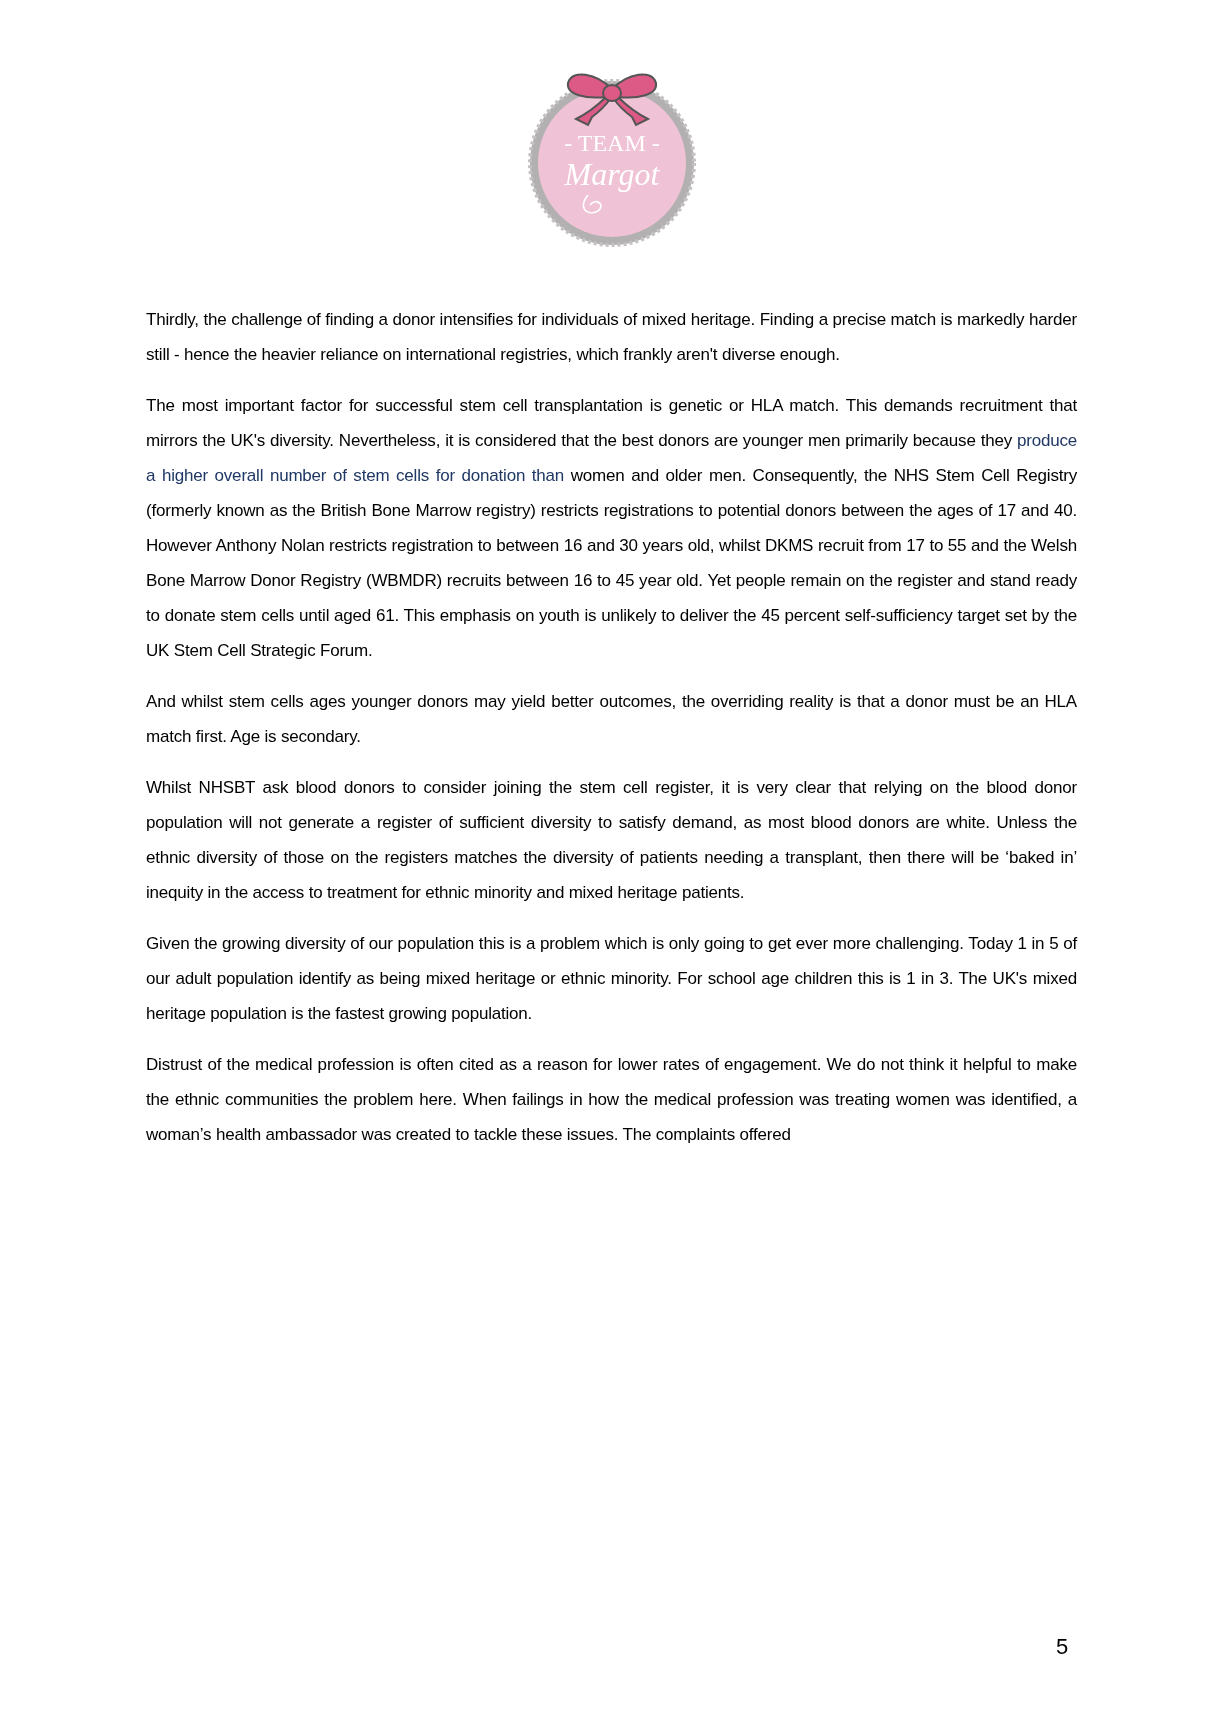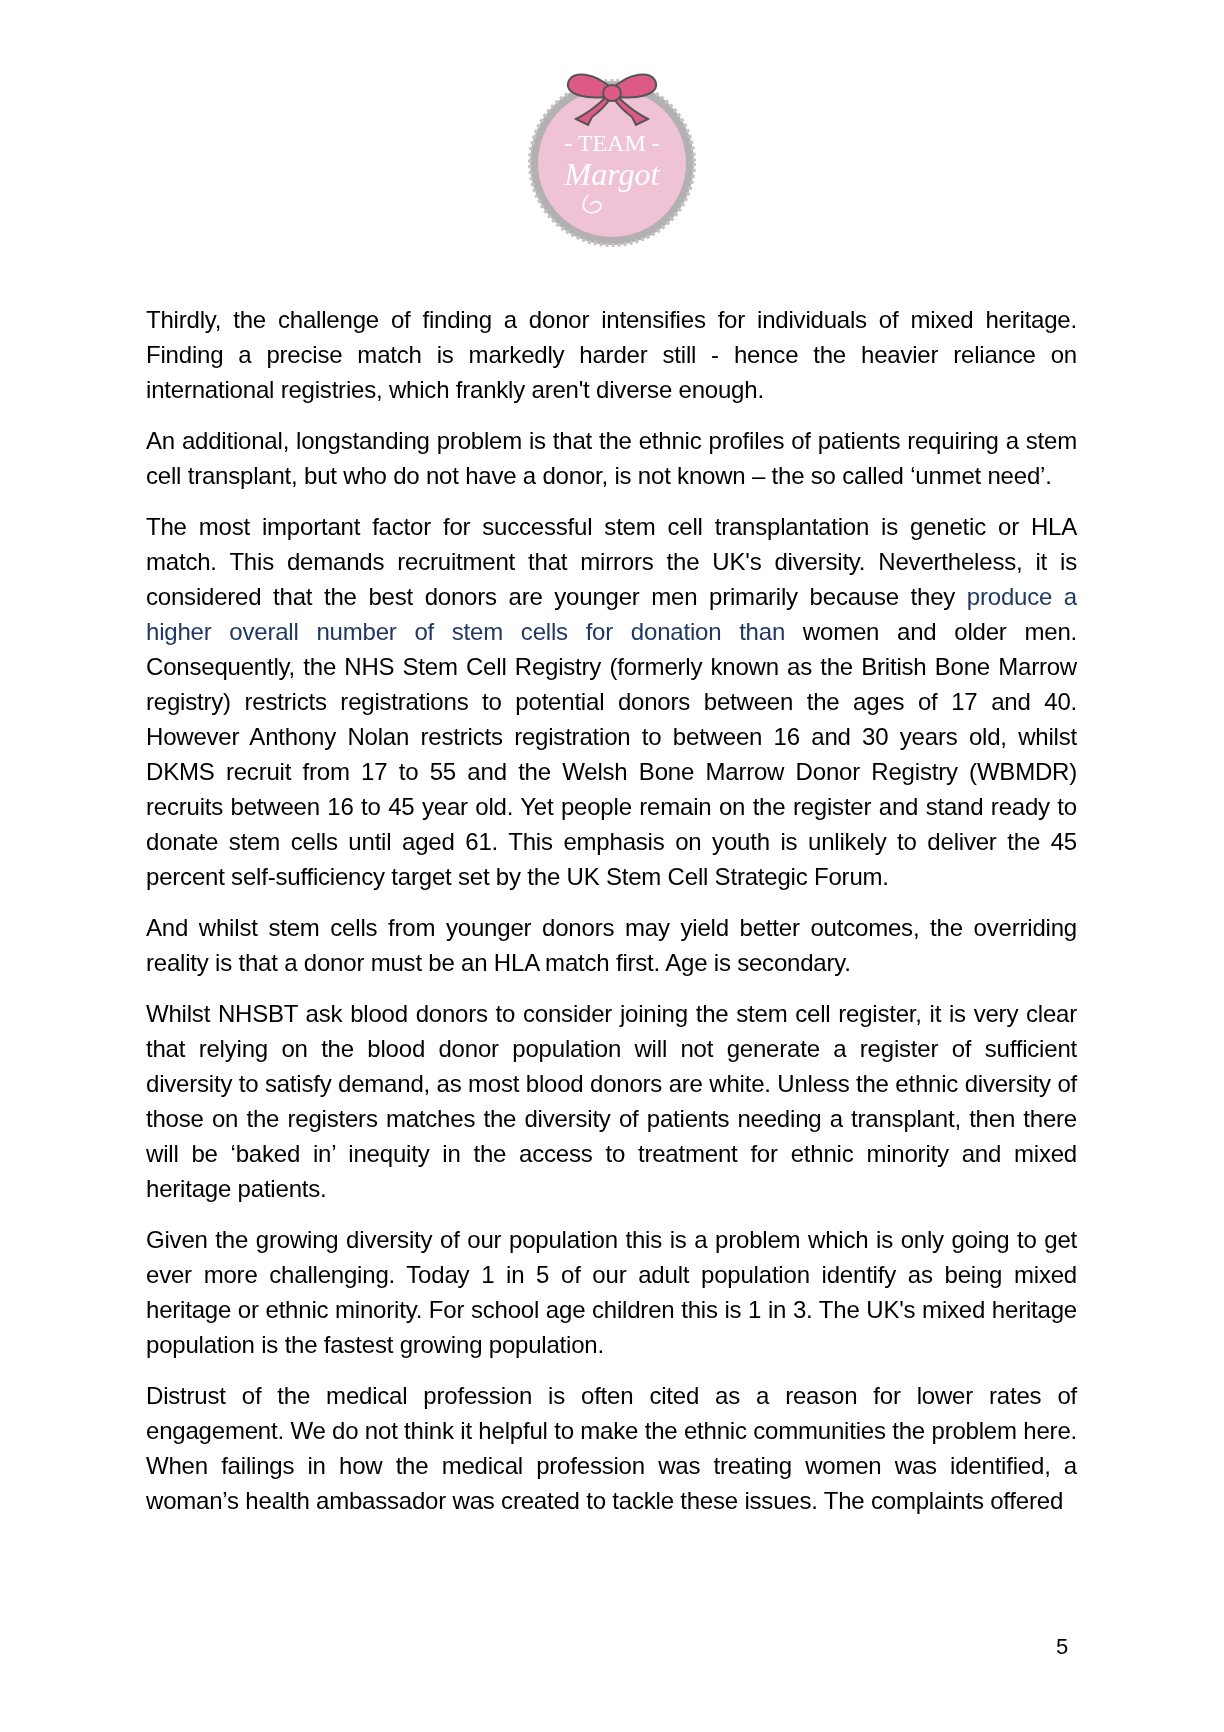--- a/index.html
+++ b/index.html
@@ -1,20 +1,20 @@
 <!DOCTYPE html>
 <html><head>
   <meta charset="utf-8">
   <style>
     html, body { margin: 0; padding: 0; background: #ffffff; }
     body { width: 1224px; height: 1732px; position: relative; overflow: hidden;
       font-family: "Liberation Sans", sans-serif; color: #000; }
     .logo { position: absolute; left: 526px; top: 67px; width: 172px; height: 180px; }
     .content { position: absolute; left: 146px; top: 302px; width: 931px; }
-    .para { margin: 0 0 16px 0; font-size: 24px; line-height: 35px; text-align: justify;
+    .para { margin: 0 0 16px 0; font-size: 17px; line-height: 35px; text-align: justify;
       font-family: "Liberation Sans Narrow", "Liberation Sans", sans-serif; letter-spacing: -0.2px;
       font-stretch: condensed; }
     .para .link { color: #1f3864; }
     .page-number { position: absolute; left: 1056px; top: 1634px; font-size: 22px; }
   </style>
 </head>
 <body>
 
 <div class="logo">
   <svg width="172" height="180" viewBox="0 0 172 180">
@@ -29,21 +29,20 @@
       <ellipse cx="86" cy="26" rx="9" ry="8" fill="#dd5a87" stroke="#555" stroke-width="2"></ellipse>
     </g>
     <text x="86" y="84" text-anchor="middle" font-family="Liberation Serif, serif" font-size="24" fill="#ffffff">- TEAM -</text>
     <text x="86" y="118" text-anchor="middle" font-family="Liberation Serif, serif" font-style="italic" font-size="32" fill="#ffffff">Margot</text>
     <path d="M62 128 C52 140, 60 150, 72 144 C80 138, 70 130, 64 138" fill="none" stroke="#fff" stroke-width="1.6"></path>
   </svg>
 </div>
 
 <div class="content">
   <p class="para">Thirdly, the challenge of finding a donor intensifies for individuals of mixed heritage. Finding a precise match is markedly harder still - hence the heavier reliance on international registries, which frankly aren't diverse enough.</p>
-  <p class="para">An additional, longstanding problem is that the ethnic profiles of patients requiring a stem cell transplant, but who do not have a donor, is not known – the so called ‘unmet need’.</p>
   <p class="para"><span>The most important factor for successful stem cell transplantation is genetic or HLA match. This demands recruitment that mirrors the UK's diversity. Nevertheless, it is considered that the best donors are younger men primarily because they </span><span class="link">produce a higher overall number of stem cells for donation than</span><span> women and older men. Consequently, the NHS Stem Cell Registry (formerly known as the British Bone Marrow registry) restricts registrations to potential donors between the ages of 17 and 40. However Anthony Nolan restricts registration to between 16 and 30 years old, whilst DKMS recruit from 17 to 55 and the Welsh Bone Marrow Donor Registry (WBMDR) recruits between 16 to 45 year old. Yet people remain on the register and stand ready to donate stem cells until aged 61. This emphasis on youth is unlikely to deliver the 45 percent self-sufficiency target set by the UK Stem Cell Strategic Forum.</span></p>
-  <p class="para">And whilst stem cells from younger donors may yield better outcomes, the overriding reality is that a donor must be an HLA match first. Age is secondary.</p>
+  <p class="para">And whilst stem cells ages younger donors may yield better outcomes, the overriding reality is that a donor must be an HLA match first. Age is secondary.</p>
   <p class="para">Whilst NHSBT ask blood donors to consider joining the stem cell register, it is very clear that relying on the blood donor population will not generate a register of sufficient diversity to satisfy demand, as most blood donors are white. Unless the ethnic diversity of those on the registers matches the diversity of patients needing a transplant, then there will be ‘baked in’ inequity in the access to treatment for ethnic minority and mixed heritage patients.</p>
   <p class="para">Given the growing diversity of our population this is a problem which is only going to get ever more challenging.  Today 1 in 5 of our adult population identify as being mixed heritage or ethnic minority.  For school age children this is 1 in 3. The UK's mixed heritage population is the fastest growing population.</p>
   <p class="para">Distrust of the medical profession is often cited as a reason for lower rates of engagement.  We do not think it helpful to make the ethnic communities the problem here.  When failings in how the medical profession was treating women was identified, a woman’s health ambassador was created to tackle these issues.  The complaints offered</p>
 </div>
 
 <div class="page-number">5</div>
 
 </body></html>

